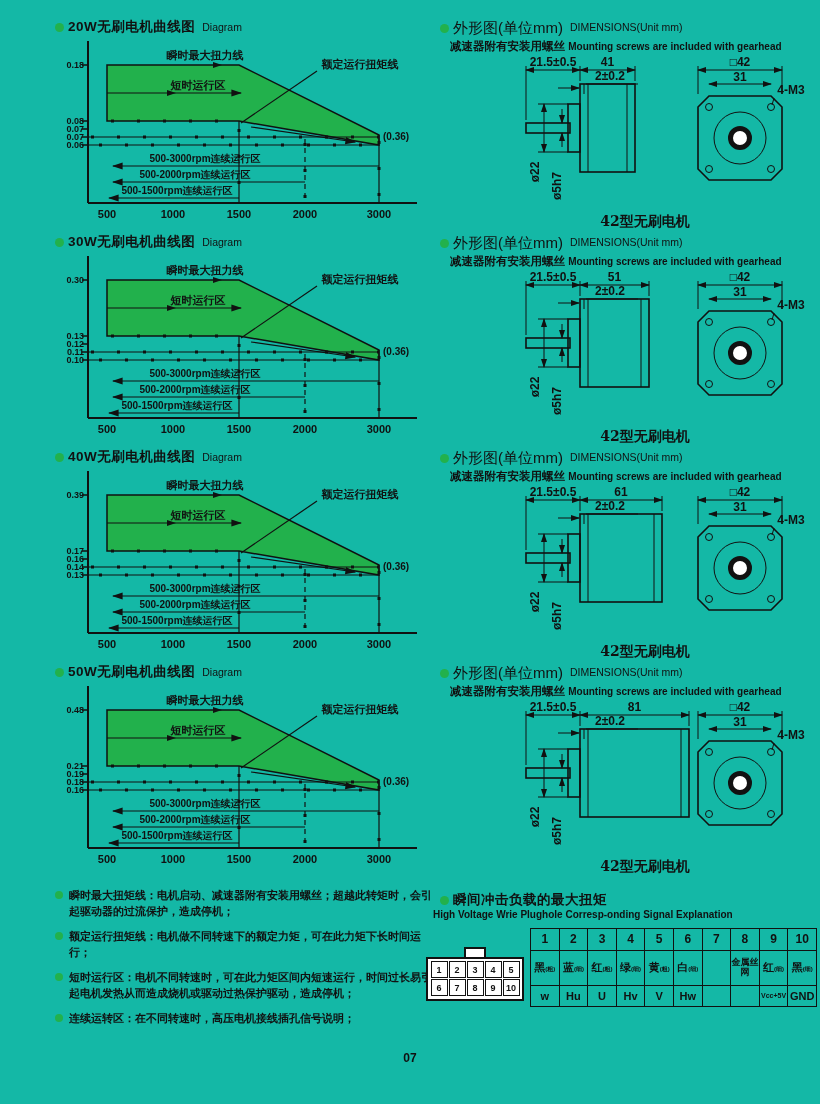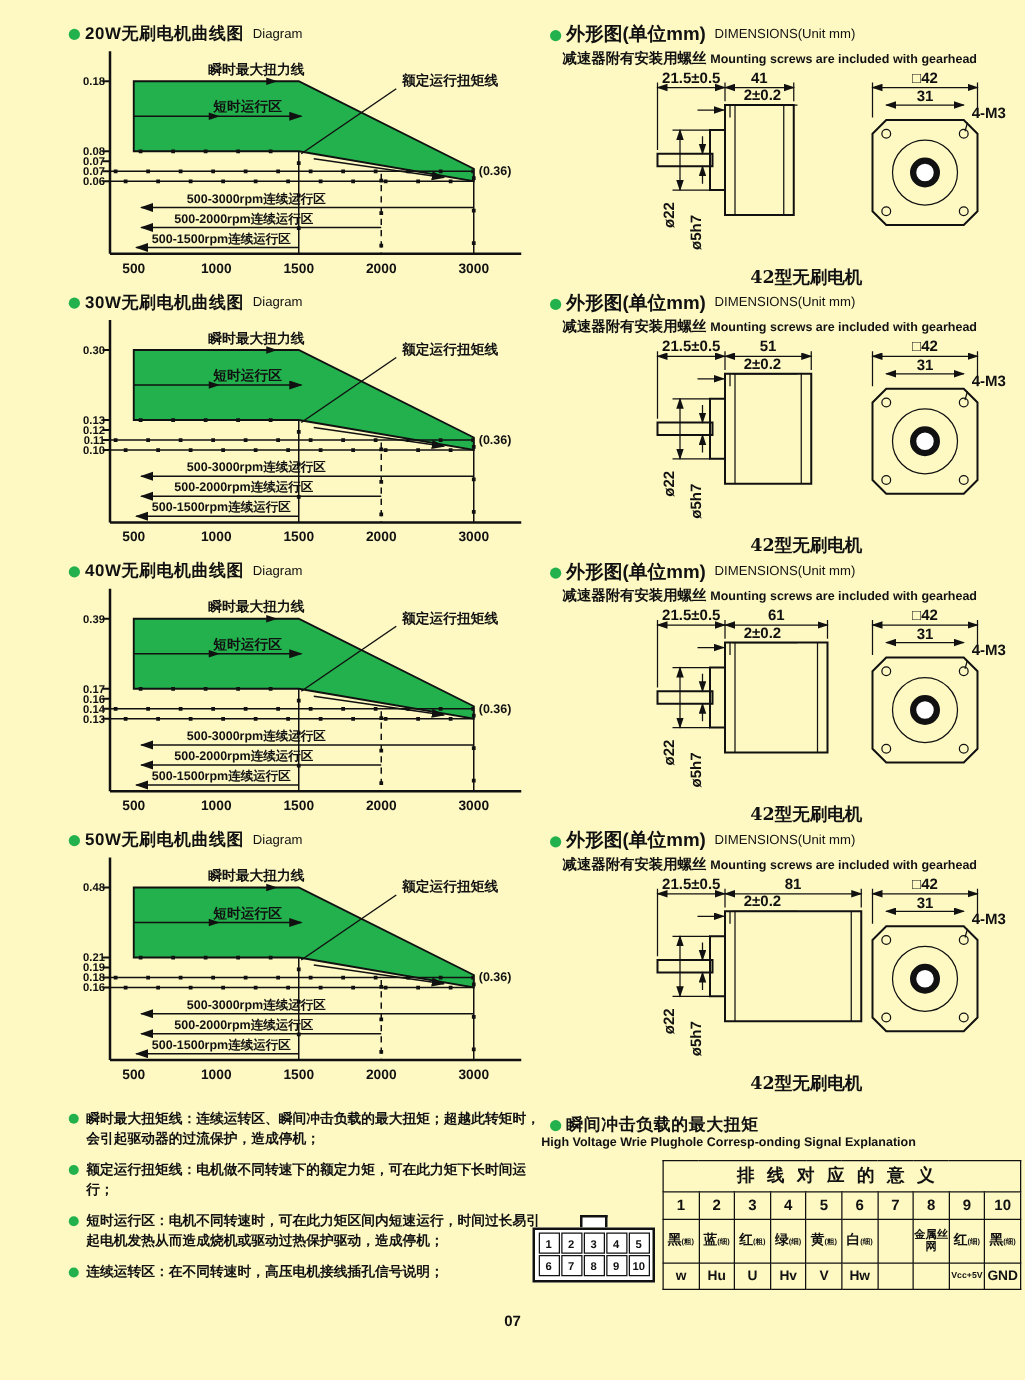--- a/index.html
+++ b/index.html
@@ -1,30 +1,30 @@
 <!DOCTYPE html>
 <html><head>
 <meta charset="utf-8">
 <style>
   html,body{margin:0;padding:0;background:#ffffff;}
   body{font-family:"Liberation Sans", sans-serif;color:#111;}
-  #page{position:relative;width:820px;height:1104px;background:#fef9c3;overflow:hidden;}
+  #page{position:relative;width:820px;height:1104px;background:#14b8a6;overflow:hidden;}
 
   .col{position:absolute;top:20px;}
   #charts-col{left:55px;width:380px;}
   #dims-col{left:440px;width:375px;}
 
   .chart-block{height:215px;}
   .dim-block{height:215px;}
 
   .sec-title{display:flex;align-items:center;gap:4px;line-height:1.1;}
   .dot{width:9px;height:9px;border-radius:50%;background:#22B14C;flex:0 0 auto;}
   .t-cn{font-weight:bold;font-size:13.5px;letter-spacing:0.5px;}
   .t-en{font-weight:normal;font-size:10.5px;margin-left:3px;}
-  .t-cn-big{font-weight:bold;font-size:15px;}
+  .t-cn-big{font-weight:normal;font-size:15px;}
   .sec-sub{font-size:11.5px;font-weight:bold;margin:2px 0 0 10px;}
   .sec-sub .en{font-size:10px;}
 
   svg text{font-family:"Liberation Sans", sans-serif;fill:#111;}
   .yt{font-size:9px;font-weight:bold;text-anchor:end;}
   .xt{font-size:11px;font-weight:bold;text-anchor:middle;}
   .lbl{font-size:11px;font-weight:bold;text-anchor:middle;}
   .rpm{font-size:10px;font-weight:bold;text-anchor:middle;}
   .val{font-size:10px;font-weight:bold;}
   .ax{stroke:#111;stroke-width:2;}
@@ -615,21 +615,21 @@
       <text class="dtx" x="351" y="40">4-M3</text>
     </g>
     <text class="cap" x="205" y="172">42型无刷电机</text>
   </svg>
 </div>
     </div>
 
   <div id="notes-sec">
     <div class="note">
       <span class="dot"></span>
-      <p>瞬时最大扭矩线：连续运转区、瞬间冲击负载的最大扭矩；超越此转矩时，会引起驱动器的过流保护，造成停机；</p>
+      <p>瞬时最大扭矩线：电机启动、减速器附有安装用螺丝；超越此转矩时，会引起驱动器的过流保护，造成停机；</p>
     </div>
     <div class="note">
       <span class="dot"></span>
       <p>额定运行扭矩线：电机做不同转速下的额定力矩，可在此力矩下长时间运行；</p>
     </div>
     <div class="note">
       <span class="dot"></span>
       <p>短时运行区：电机不同转速时，可在此力矩区间内短速运行，时间过长易引起电机发热从而造成烧机或驱动过热保护驱动，造成停机；</p>
     </div>
     <div class="note">
@@ -659,23 +659,20 @@
               <div class="conn-cell">6</div>
               <div class="conn-cell">7</div>
               <div class="conn-cell">8</div>
               <div class="conn-cell">9</div>
               <div class="conn-cell">10</div>
             </div>
         </div>
       </div>
       <table class="sig-table">
         <tbody>
-            <tr>
-          <td colspan="10" class="tbl-title">排线对应的意义</td>
-        </tr>
         <tr class="pin-row">
               <td>1</td>
               <td>2</td>
               <td>3</td>
               <td>4</td>
               <td>5</td>
               <td>6</td>
               <td>7</td>
               <td>8</td>
               <td>9</td>

